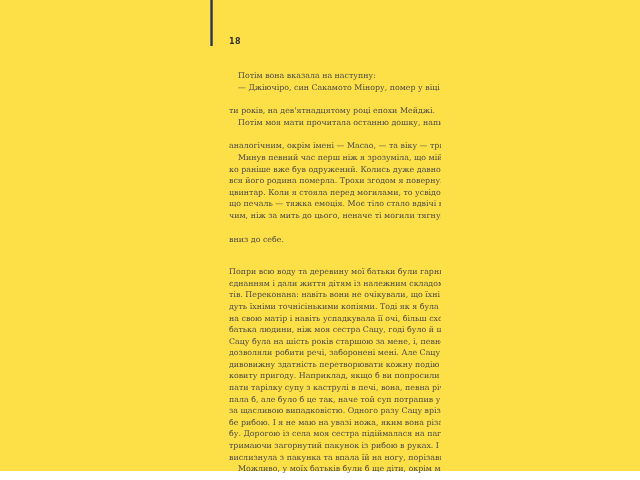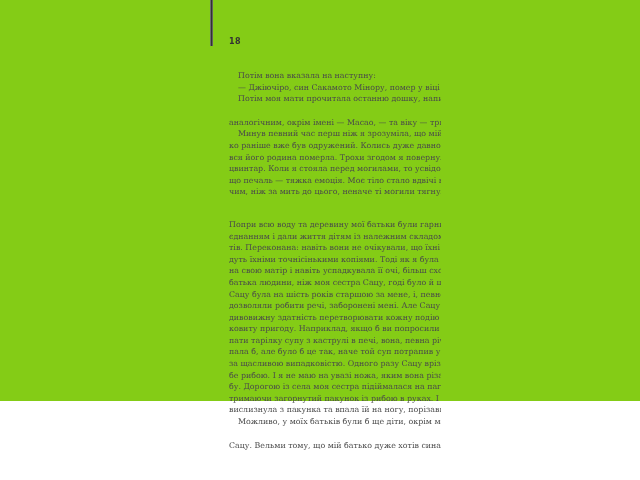--- a/index.html
+++ b/index.html
@@ -7,22 +7,22 @@
       padding: 0;
       width: 640px;
       height: 480px;
       background: #ffffff;
       overflow: hidden;
     }
     body { position: relative; }
     .page {
       position: absolute;
       left: 0; top: 0;
-      width: 640px; height: 401px;
-      background: #84cc16;
+      width: 640px; height: 471px;
+      background: #fde047;
     }
     .edge-bar {
       position: absolute;
       left: 210px;
       top: 0;
       width: 3px;
       height: 46px;
       background: linear-gradient(to right, #888, #333, #777);
     }
     .page-number {
@@ -62,32 +62,34 @@
 <div class="page">
   <div class="edge-bar"></div>
   <div class="page-number">18</div>
 
   <div class="text-block" id="text-block">
       <div class="paragraph">
         <span class="line indent last">Потім вона вказала на наступну:</span>
       </div>
       <div class="paragraph">
         <span class="line indent">— Джіючіро, син Сакамото Мінору, помер у віці шес-</span>
+        <span class="line last">ти років, на дев'ятнадцятому році епохи Мейджі.</span>
       </div>
       <div class="paragraph">
         <span class="line indent">Потім моя мати прочитала останню дошку, напис якої був</span>
         <span class="line last">аналогічним, окрім імені — Масао, — та віку — три роки.</span>
       </div>
       <div class="paragraph">
         <span class="line indent">Минув певний час перш ніж я зрозуміла, що мій бать-</span>
         <span class="line">ко раніше вже був одружений. Колись дуже давно. І що</span>
         <span class="line">вся його родина померла. Трохи згодом я повернулася на</span>
         <span class="line">цвинтар. Коли я стояла перед могилами, то усвідомила,</span>
         <span class="line">що печаль — тяжка емоція. Моє тіло стало вдвічі важ-</span>
         <span class="line">чим, ніж за мить до цього, неначе ті могили тягнули мене</span>
+        <span class="line last">вниз до себе.</span>
       </div>
       <div class="gap"></div>
       <div class="paragraph">
         <span class="line">Попри всю воду та деревину мої батьки були гарним по-</span>
         <span class="line">єднанням і дали життя дітям із належним складом елемен-</span>
         <span class="line">тів. Переконана: навіть вони не очікували, що їхні діти бу-</span>
         <span class="line">дуть їхніми точнісінькими копіями. Тоді як я була схожа</span>
         <span class="line">на свою матір і навіть успадкувала її очі, більш схожої на</span>
         <span class="line">батька людини, ніж моя сестра Сацу, годі було й шукати.</span>
         <span class="line">Сацу була на шість років старшою за мене, і, певно, їй</span>

